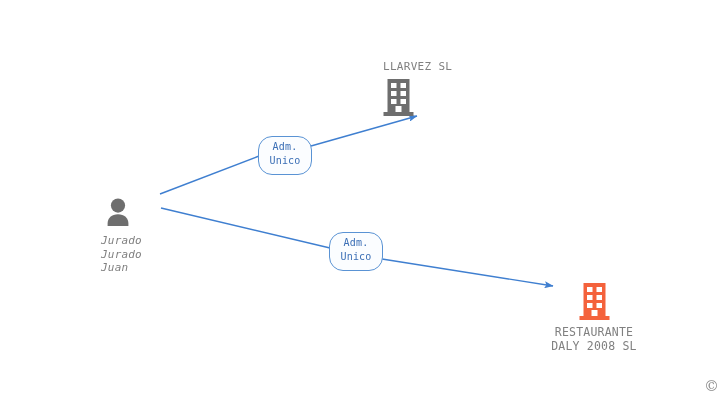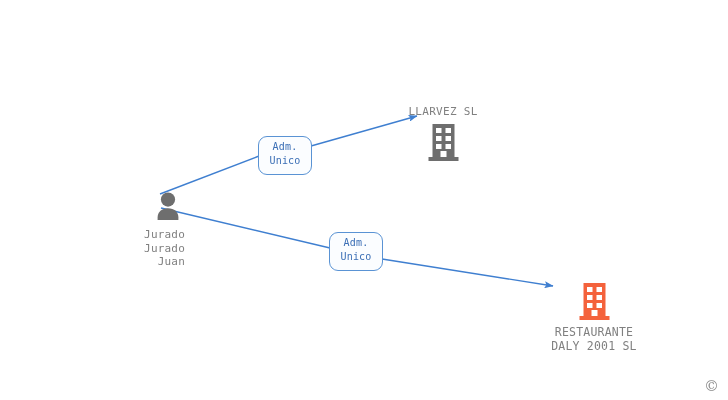--- a/index.html
+++ b/index.html
@@ -29,43 +29,42 @@
     top: 0;
     width: 728px;
     height: 400px;
   }
   
   .node {
     position: absolute;
   }
   #node-person {
     left: 101px;
-    top: 190px;
+    top: 196px;
     width: 84px;
-    text-align: right;
+    text-align: left;
+    font-style: italic;
   }
   .person-icon-wrap {
     height: 34px;
     line-height: 0;
   }
   .person-label {
     margin-top: 4px;
     color: #808080;
     font-size: 11px;
     line-height: 13.5px;
     letter-spacing: 0.2px;
     white-space: pre-line;
   }
   
   #node-llarvez {
     left: 383px;
     top: 60px;
     width: 120px;
-    text-align: center;
-    margin-top: 45px;
   }
   .company-caption-top {
     color: #808080;
     font-size: 11px;
     line-height: 13px;
     letter-spacing: 0.3px;
     margin-bottom: 6px;
   }
   .building-icon-wrap {
     line-height: 0;
@@ -84,21 +83,21 @@
     letter-spacing: 0.2px;
     margin-top: 5px;
     white-space: pre-line;
     font-weight: normal;
   }
   
   .edge-label {
     position: absolute;
     background: #fbfdff;
     border: 1.3px solid #5a93d4;
-    border-radius: 9px;
+    border-radius: 14px;
     color: #3a6eb5;
     font-size: 10px;
     line-height: 14px;
     text-align: center;
     padding: 3px 7px 4px 7px;
     box-sizing: border-box;
     white-space: pre-line;
     letter-spacing: 0.2px;
   }
   #edge-label-llarvez {
@@ -205,20 +204,20 @@
         <rect x="8" y="4" width="5.5" height="5" fill="#ffffff"></rect>
         <rect x="17.5" y="4" width="5.5" height="5" fill="#ffffff"></rect>
         <rect x="8" y="12" width="5.5" height="5" fill="#ffffff"></rect>
         <rect x="17.5" y="12" width="5.5" height="5" fill="#ffffff"></rect>
         <rect x="8" y="20" width="5.5" height="5" fill="#ffffff"></rect>
         <rect x="17.5" y="20" width="5.5" height="5" fill="#ffffff"></rect>
         <rect x="12.5" y="27" width="6" height="6" fill="#ffffff"></rect>
       </svg>
     </div>
     <div class="company-caption-bottom">RESTAURANTE
-DALY 2001  SL</div>
+DALY 2008  SL</div>
   </div>
 
   <div id="watermark">
     <span class="wm-c">©</span>
   </div>
 
 </div>
 
 </body></html>

